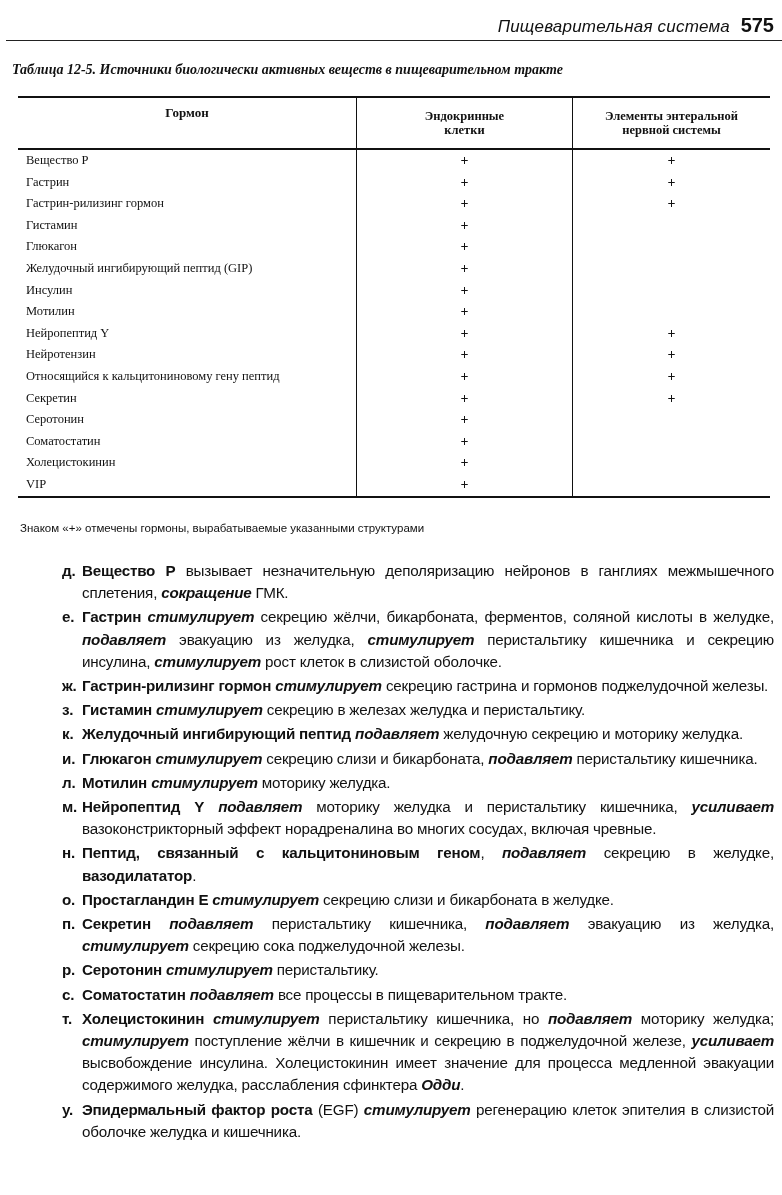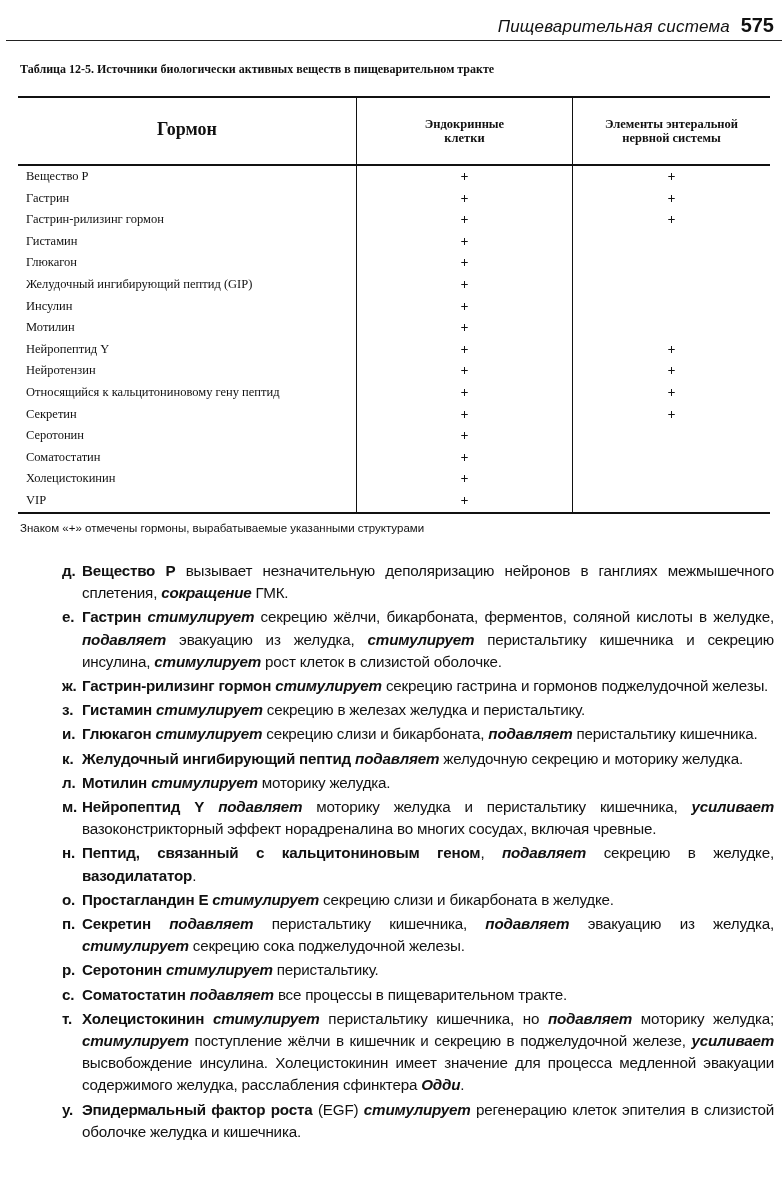--- a/index.html
+++ b/index.html
@@ -14,34 +14,34 @@
     .running-head .title {
       position: absolute; right: 52px; top: 3px;
       font-family: "Liberation Sans", sans-serif; font-style: italic;
       font-size: 17px; letter-spacing: 0.2px;
     }
     .running-head .pageno {
       position: absolute; right: 8px; top: 0px;
       font-family: "Liberation Sans", sans-serif; font-weight: bold; font-size: 20px; margin-left: 44px;
     }
     .table-caption {
-      position: absolute; left: 20px; top: 62px;
-      font-weight: bold; font-size: 12px; white-space: nowrap;
+      position: absolute; left: 12px; top: 62px;
+      font-weight: bold; font-size: 14px; white-space: nowrap; font-style: italic;
     }
     .tbl {
       position: absolute; left: 18px; top: 96px; width: 752px;
       border-collapse: collapse; font-size: 12.5px;
     }
     .tbl thead tr { border-top: 2.5px solid #111; border-bottom: 2px solid #111; }
     .tbl tbody tr.last { border-bottom: 2.5px solid #111; }
     .tbl th {
       font-weight: bold; font-size: 12.5px; height: 42px; padding: 0;
       text-align: center; vertical-align: middle; line-height: 14px;
     }
-    .tbl th.c1 { width: 338px; vertical-align: top; padding-top: 24px; font-size: 18px; }
+    .tbl th.c1 { width: 338px; vertical-align: top; padding-top: 8px; font-size: 13px; }
     .tbl th.c2 { width: 215px; border-left: 1.5px solid #111; }
     .tbl th.c3 { border-left: 1.5px solid #111; }
     .tbl td { padding: 0; height: 21.6px; line-height: 21.6px; }
     .tbl td.name { padding-left: 8px; white-space: nowrap; }
     .tbl td.mark { text-align: center; border-left: 1.5px solid #111; font-weight: bold; font-size: 14px; }
     .tbl tbody tr:first-child td { padding-top: 0; }
     .footnote {
       position: absolute; left: 20px; top: 522px; font-family: "Liberation Sans", sans-serif;
       font-size: 11.5px; white-space: nowrap; text-align: right;
     }
@@ -163,22 +163,22 @@
     </tbody>
 </table>
 
 <div class="footnote">Знаком «+» отмечены гормоны, вырабатываемые указанными структурами</div>
 
 <div class="items" id="items">
     <p class="item"><span class="letter">д.</span><b>Вещество Р</b><span> вызывает незначительную деполяризацию нейронов в ганглиях межмышечного сплетения, </span><i>сокращение</i><span> ГМК.</span></p>
     <p class="item"><span class="letter">е.</span><b>Гастрин</b><span> </span><i>стимулирует</i><span> секрецию жёлчи, бикарбоната, ферментов, соляной кислоты в желудке, </span><i>подавляет</i><span> эвакуацию из желудка, </span><i>стимулирует</i><span> перистальтику кишечника и секрецию инсулина, </span><i>стимулирует</i><span> рост клеток в слизистой оболочке.</span></p>
     <p class="item"><span class="letter">ж.</span><b>Гастрин-рилизинг гормон</b><span> </span><i>стимулирует</i><span> секрецию гастрина и гормонов поджелудочной железы.</span></p>
     <p class="item"><span class="letter">з.</span><b>Гистамин</b><span> </span><i>стимулирует</i><span> секрецию в железах желудка и перистальтику.</span></p>
+    <p class="item"><span class="letter">к.</span><b>Желудочный ингибирующий пептид</b><span> </span><i>подавляет</i><span> желудочную секрецию и моторику желудка.</span></p>
     <p class="item"><span class="letter">и.</span><b>Глюкагон</b><span> </span><i>стимулирует</i><span> секрецию слизи и бикарбоната, </span><i>подавляет</i><span> перистальтику кишечника.</span></p>
-    <p class="item"><span class="letter">к.</span><b>Желудочный ингибирующий пептид</b><span> </span><i>подавляет</i><span> желудочную секрецию и моторику желудка.</span></p>
     <p class="item"><span class="letter">л.</span><b>Мотилин</b><span> </span><i>стимулирует</i><span> моторику желудка.</span></p>
     <p class="item"><span class="letter">м.</span><b>Нейропептид Y</b><span> </span><i>подавляет</i><span> моторику желудка и перистальтику кишечника, </span><i>усиливает</i><span> вазоконстрикторный эффект норадреналина во многих сосудах, включая чревные.</span></p>
     <p class="item"><span class="letter">н.</span><b>Пептид, связанный с кальцитониновым геном</b><span>, </span><i>подавляет</i><span> секрецию в желудке, </span><b>вазодилататор</b><span>.</span></p>
     <p class="item"><span class="letter">о.</span><b>Простагландин Е</b><span> </span><i>стимулирует</i><span> секрецию слизи и бикарбоната в желудке.</span></p>
     <p class="item"><span class="letter">п.</span><b>Секретин</b><span> </span><i>подавляет</i><span> перистальтику кишечника, </span><i>подавляет</i><span> эвакуацию из желудка, </span><i>стимулирует</i><span> секрецию сока поджелудочной железы.</span></p>
     <p class="item"><span class="letter">р.</span><b>Серотонин</b><span> </span><i>стимулирует</i><span> перистальтику.</span></p>
     <p class="item"><span class="letter">с.</span><b>Соматостатин</b><span> </span><i>подавляет</i><span> все процессы в пищеварительном тракте.</span></p>
     <p class="item"><span class="letter">т.</span><b>Холецистокинин</b><span> </span><i>стимулирует</i><span> перистальтику кишечника, но </span><i>подавляет</i><span> моторику желудка; </span><i>стимулирует</i><span> поступление жёлчи в кишечник и секрецию в поджелудочной железе, </span><i>усиливает</i><span> высвобождение инсулина. Холецистокинин имеет значение для процесса медленной эвакуации содержимого желудка, расслабления сфинктера </span><i>Одди</i><span>.</span></p>
     <p class="item"><span class="letter">у.</span><b>Эпидермальный фактор роста</b><span> (EGF) </span><i>стимулирует</i><span> регенерацию клеток эпителия в слизистой оболочке желудка и кишечника.</span></p>
   </div>

